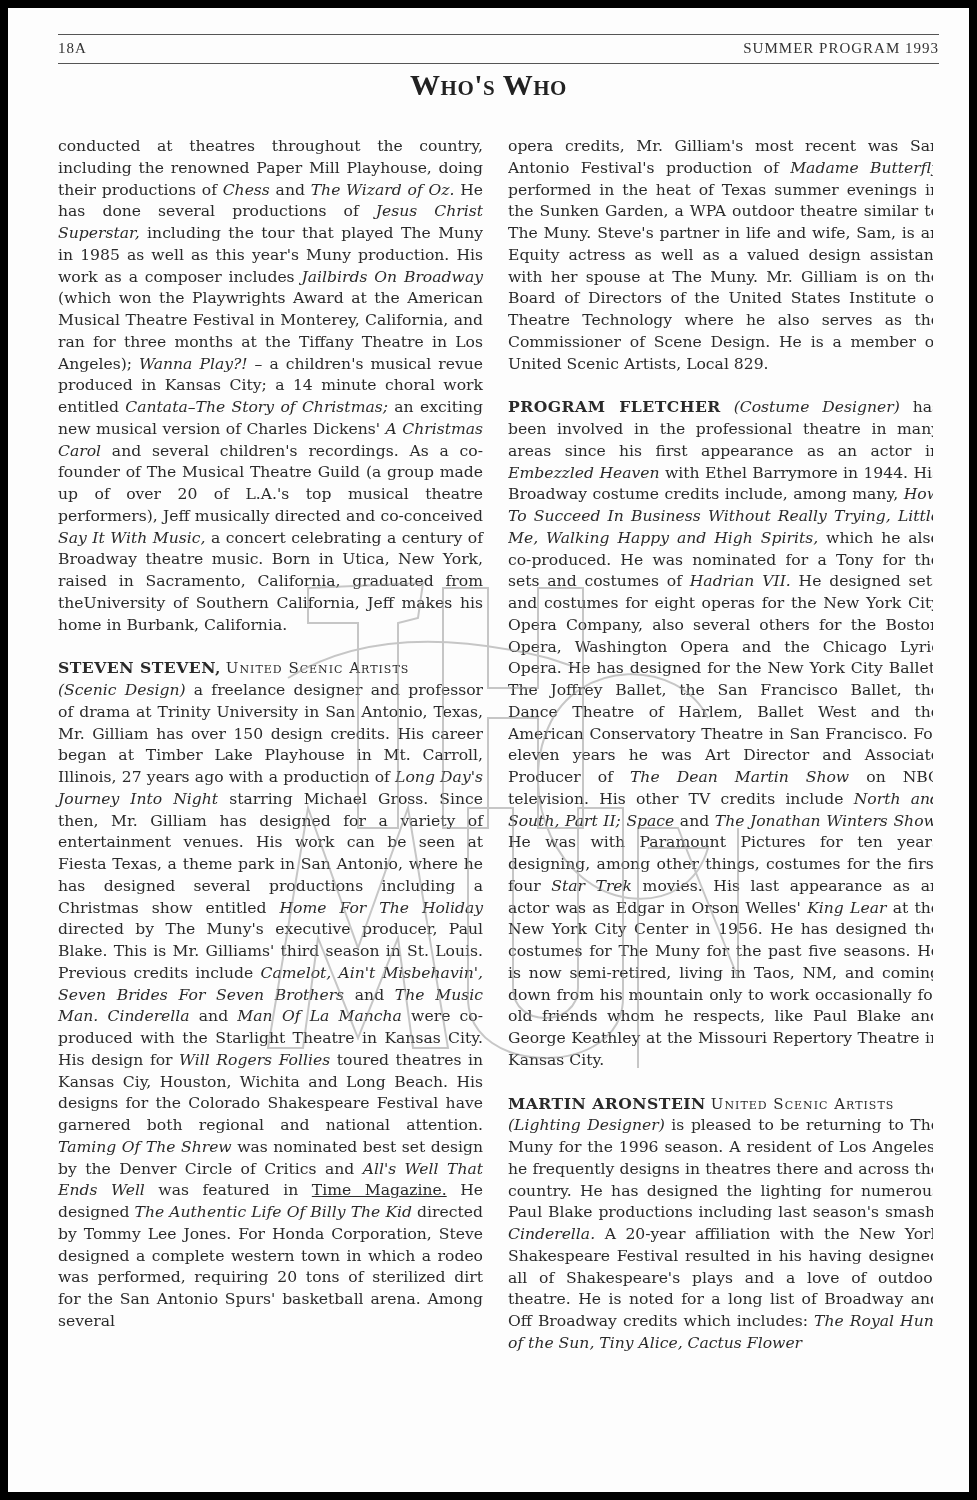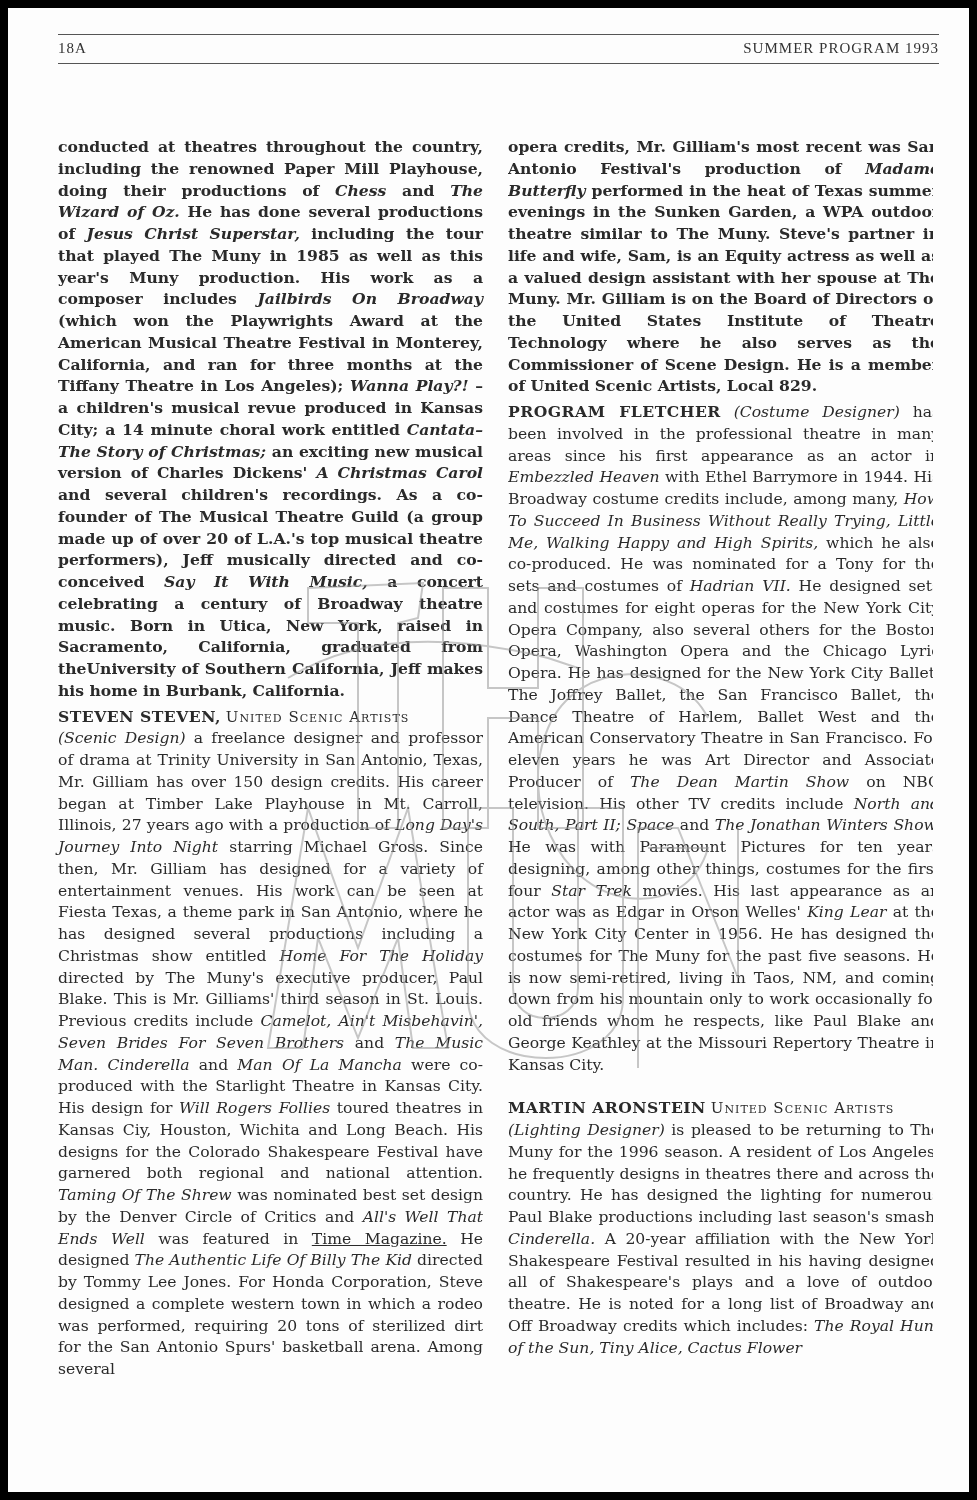--- a/index.html
+++ b/index.html
@@ -22,41 +22,42 @@
     font-family: "Liberation Serif", serif; font-weight: bold; font-size: 30px; color: #222;
     font-variant: small-caps; letter-spacing: 0.5px;
   }
   .col {
     position: absolute; top: 128px; width: 425px;
     font-family: "DejaVu Serif", serif; font-size: 15.6px; line-height: 21.75px; color: #2a2a2a;
     text-align: justify; hyphens: none;
   }
   .col.left { left: 50px; }
   .col p { margin: 0 0 21px 0; }
-  .col p.cont { margin-bottom: 4px; font-weight: bold; }
+  .col p.cont { margin-bottom: 21px; }
   .name { font-weight: bold; letter-spacing: 0.5px; }
   .affil { font-variant: small-caps; font-size: 15px; letter-spacing: 1px; }
   i { font-style: italic; }
   u { text-decoration: underline; }
   .watermark {
     position: absolute; left: 240px; top: 520px; width: 500px; height: 560px;
     pointer-events: none; opacity: 0.55;
   }
   .right-clip { position: absolute; left: 500px; top: 0; width: 425px; height: 1484px; overflow: hidden; }
 </style>
 </head>
 <body>
 
 <div class="page">
 
   <div class="running-head">
     <span class="folio">18A</span>
     <span class="pub">SUMMER PROGRAM 1993</span>
   </div>
 
+  <div class="title">Who's Who</div>
 
   <div class="col left">
     <p class="cont"><span>conducted at theatres throughout the country, including the renowned Paper Mill Playhouse, doing their productions of </span><i>Chess</i><span> and </span><i>The Wizard of Oz.</i><span> He has done several productions of </span><i>Jesus Christ Superstar,</i><span> including the tour that played The Muny in 1985 as well as this year's Muny production. His work as a composer includes </span><i>Jailbirds On Broadway</i><span> (which won the Playwrights Award at the American Musical Theatre Festival in Monterey, California, and ran for three months at the Tiffany Theatre in Los Angeles); </span><i>Wanna Play?!</i><span> – a children's musical revue produced in Kansas City; a 14 minute choral work entitled </span><i>Cantata–The Story of Christmas;</i><span> an exciting new musical version of Charles Dickens' </span><i>A Christmas Carol</i><span> and several children's recordings. As a co-founder of The Musical Theatre Guild (a group made up of over 20 of L.A.'s top musical theatre performers), Jeff musically directed and co-conceived </span><i>Say It With Music,</i><span> a concert celebrating a century of Broadway theatre music. Born in Utica, New York, raised in Sacramento, California, graduated from theUniversity of Southern California, Jeff makes his home in Burbank, California.</span></p>
     <p>
       <span class="name">STEVEN STEVEN,</span>
       <span class="affil">United Scenic Artists</span><br>
       <i>(Scenic Design)</i><span><span> a freelance designer and professor of drama at Trinity University in San Antonio, Texas, Mr. Gilliam has over 150 design credits. His career began at Timber Lake Playhouse in Mt. Carroll, Illinois, 27 years ago with a production of </span><i>Long Day's Journey Into Night</i><span> starring Michael Gross. Since then, Mr. Gilliam has designed for a variety of entertainment venues. His work can be seen at Fiesta Texas, a theme park in San Antonio, where he has designed several productions including a Christmas show entitled </span><i>Home For The Holiday</i><span> directed by The Muny's executive producer, Paul Blake. This is Mr. Gilliams' third season in St. Louis. Previous credits include </span><i>Camelot, Ain't Misbehavin', Seven Brides For Seven Brothers</i><span> and </span><i>The Music Man. Cinderella</i><span> and </span><i>Man Of La Mancha</i><span> were co-produced with the Starlight Theatre in Kansas City. His design for </span><i>Will Rogers Follies</i><span> toured theatres in Kansas Ciy, Houston, Wichita and Long Beach. His designs for the Colorado Shakespeare Festival have garnered both regional and national attention. </span><i>Taming Of The Shrew</i><span> was nominated best set design by the Denver Circle of Critics and </span><i>All's Well That Ends Well</i><span> was featured in </span><u>Time Magazine.</u><span> He designed </span><i>The Authentic Life Of Billy The Kid</i><span> directed by Tommy Lee Jones. For Honda Corporation, Steve designed a complete western town in which a rodeo was performed, requiring 20 tons of sterilized dirt for the San Antonio Spurs' basketball arena. Among several</span></span>
     </p>
   </div>
 

